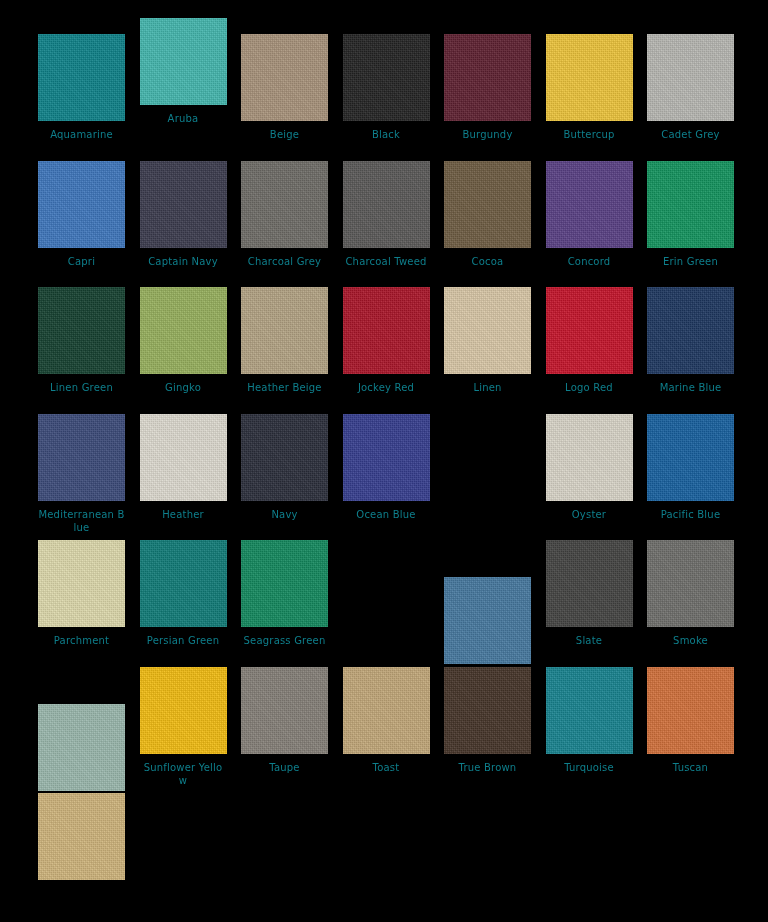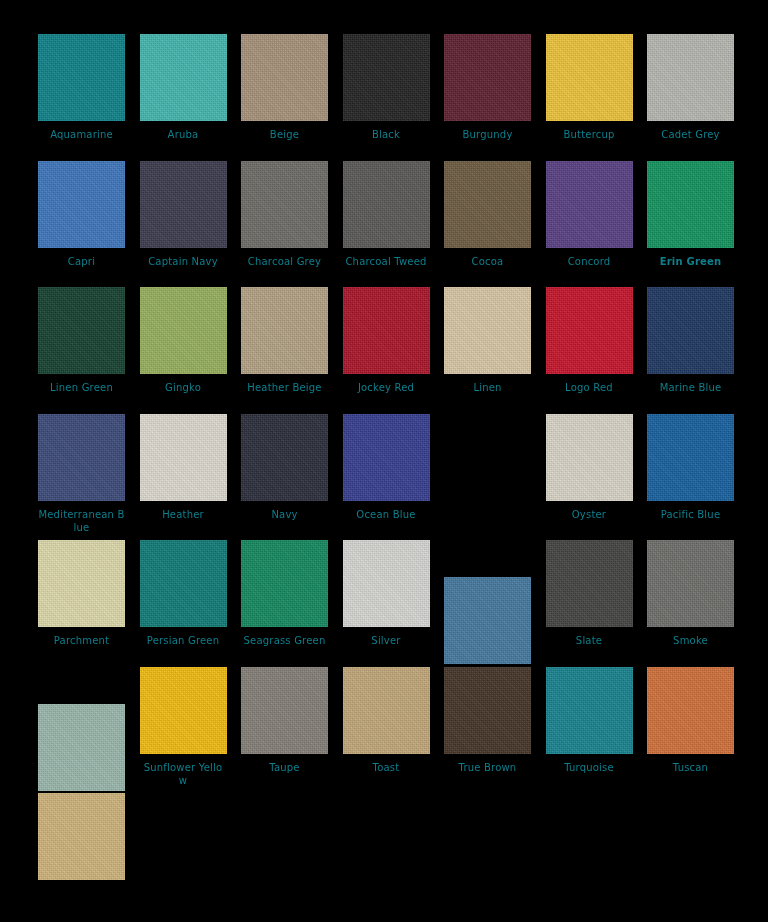--- a/index.html
+++ b/index.html
@@ -83,21 +83,21 @@
   }
 </style>
 </head>
 <body>
 
 <div id="swatch-grid" style="background: rgb(0, 0, 0);">
     <div class="swatch-cell" style="left: 38px; top: 34px;">
       <div class="swatch-chip" style="background-color: rgb(13, 130, 137);"></div>
       <span class="swatch-label">Aquamarine</span>
     </div>
-    <div class="swatch-cell" style="left: 139.5px; top: 34px; text-decoration: underline;">
+    <div class="swatch-cell" style="left: 139.5px; top: 18px; text-decoration: underline;">
       <div class="swatch-chip" style="background-color: rgb(67, 183, 174);"></div>
       <span class="swatch-label">Aruba</span>
     </div>
     <div class="swatch-cell" style="left: 241px; top: 34px;">
       <div class="swatch-chip" style="background-color: rgb(168, 146, 122);"></div>
       <span class="swatch-label">Beige</span>
     </div>
     <div class="swatch-cell" style="left: 342.5px; top: 34px;">
       <div class="swatch-chip" style="background-color: rgb(35, 35, 35);"></div>
       <span class="swatch-label">Black</span>
@@ -131,21 +131,21 @@
       <span class="swatch-label">Charcoal Tweed</span>
     </div>
     <div class="swatch-cell" style="left: 444px; top: 160.5px;">
       <div class="swatch-chip" style="background-color: rgb(109, 91, 65);"></div>
       <span class="swatch-label">Cocoa</span>
     </div>
     <div class="swatch-cell" style="left: 545.5px; top: 160.5px;">
       <div class="swatch-chip" style="background-color: rgb(88, 63, 132);"></div>
       <span class="swatch-label">Concord</span>
     </div>
-    <div class="swatch-cell" style="left: 647px; top: 160.5px; font-weight: bold;">
+    <div class="swatch-cell" style="left: 647px; top: 160.5px;">
       <div class="swatch-chip" style="background-color: rgb(18, 148, 94);"></div>
       <span class="swatch-label">Erin Green</span>
     </div>
     <div class="swatch-cell" style="left: 38px; top: 287px;">
       <div class="swatch-chip" style="background-color: rgb(20, 64, 47);"></div>
       <span class="swatch-label">Linen Green</span>
     </div>
     <div class="swatch-cell" style="left: 139.5px; top: 287px;">
       <div class="swatch-chip" style="background-color: rgb(151, 176, 92);"></div>
       <span class="swatch-label">Gingko</span>
@@ -199,24 +199,20 @@
       <span class="swatch-label">Parchment</span>
     </div>
     <div class="swatch-cell" style="left: 139.5px; top: 540px;">
       <div class="swatch-chip" style="background-color: rgb(15, 123, 119);"></div>
       <span class="swatch-label">Persian Green</span>
     </div>
     <div class="swatch-cell" style="left: 241px; top: 540px;">
       <div class="swatch-chip" style="background-color: rgb(18, 137, 94);"></div>
       <span class="swatch-label">Seagrass Green</span>
     </div>
-    <div class="swatch-cell" style="left: 342.5px; top: 540px;">
-      <div class="swatch-chip" style="background-color: rgb(215, 216, 212);"></div>
-      <span class="swatch-label">Silver</span>
-    </div>
     <div class="swatch-cell" style="left: 444px; top: 540px; margin-top: 37px;">
       <div class="swatch-chip" style="background-color: rgb(69, 120, 159);"></div>
       <span class="swatch-label">Sky Blue</span>
     </div>
     <div class="swatch-cell" style="left: 545.5px; top: 540px;">
       <div class="swatch-chip" style="background-color: rgb(67, 67, 65);"></div>
       <span class="swatch-label">Slate</span>
     </div>
     <div class="swatch-cell" style="left: 647px; top: 540px;">
       <div class="swatch-chip" style="background-color: rgb(110, 110, 106);"></div>

